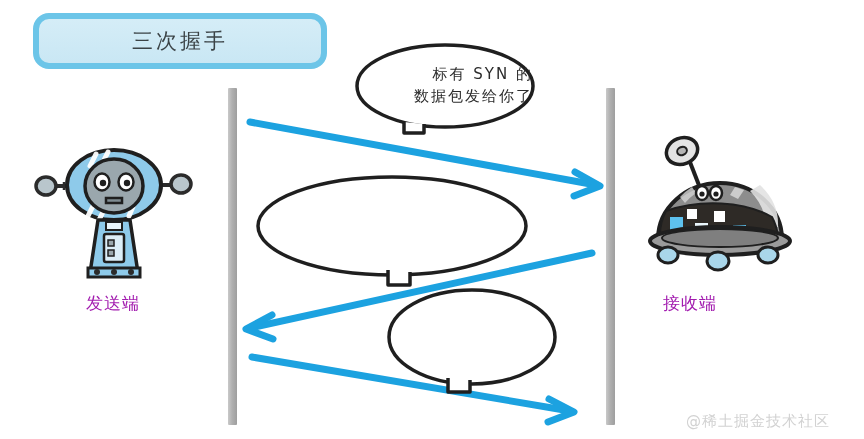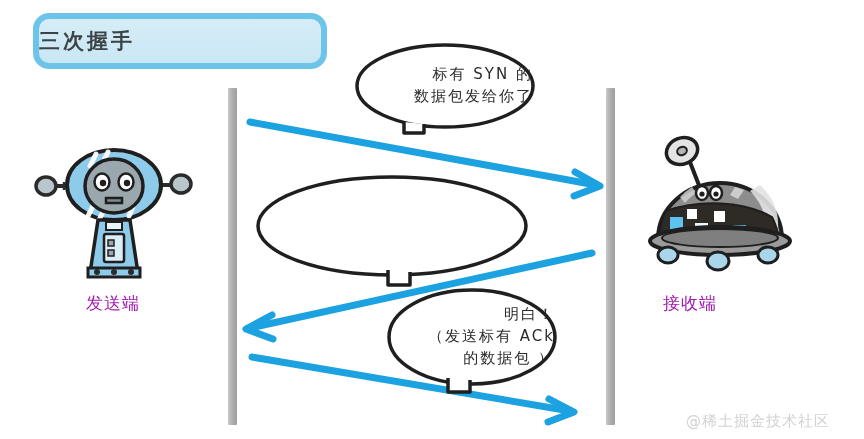--- a/index.html
+++ b/index.html
@@ -24,21 +24,21 @@
     left: 33px;
     top: 13px;
     width: 294px;
     height: 56px;
     box-sizing: border-box;
     border: 6px solid #6cc5e8;
     border-radius: 16px;
     background: linear-gradient(180deg, #d5edf7 0%, #c9e7f4 100%);
     display: flex;
     align-items: center;
-    font-weight: bold;
+    justify-content: center;
   }
   .title-text {
     font-size: 21px;
     letter-spacing: 3px;
     color: #3b4346;
     font-family: "DejaVu Sans", "Liberation Sans", sans-serif;
   }
 
   
   .lifeline {
@@ -219,22 +219,19 @@
     </g>
 
     <g>
       <ellipse cx="472" cy="337" rx="83" ry="47" fill="#ffffff" stroke="#1f1f1f" stroke-width="3.5"></ellipse>
       <path d="M448 378 L448 392 L470 392 L470 380" fill="#ffffff" stroke="#1f1f1f" stroke-width="3.5" stroke-linejoin="round"></path>
     </g>
   </svg>
 
   <div class="bubble-text" id="bubble-text-1">标有 SYN 的
 数据包发给你了</div>
-  <div class="bubble-text" id="bubble-text-3">明白！
-（发送标有 ACk
-的数据包 ）</div>
 
   <div class="endpoint-label" id="label-sender">发送端</div>
   <div class="endpoint-label" id="label-receiver">接收端</div>
 
   <div id="watermark">@稀土掘金技术社区</div>
 
 </div>
 
 </body></html>

